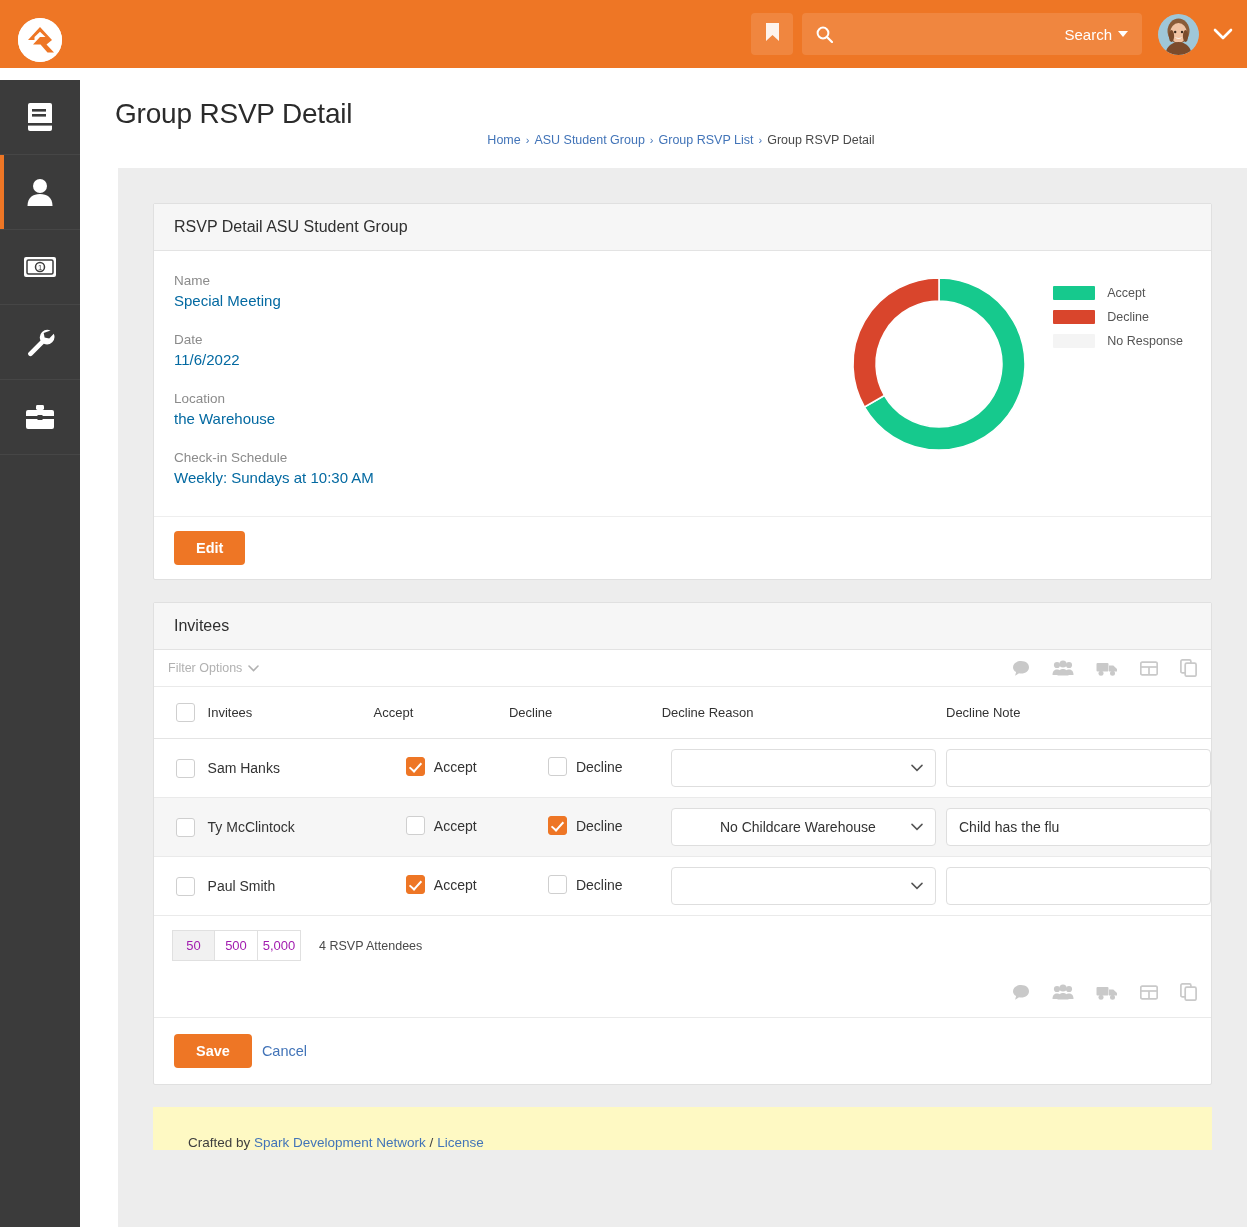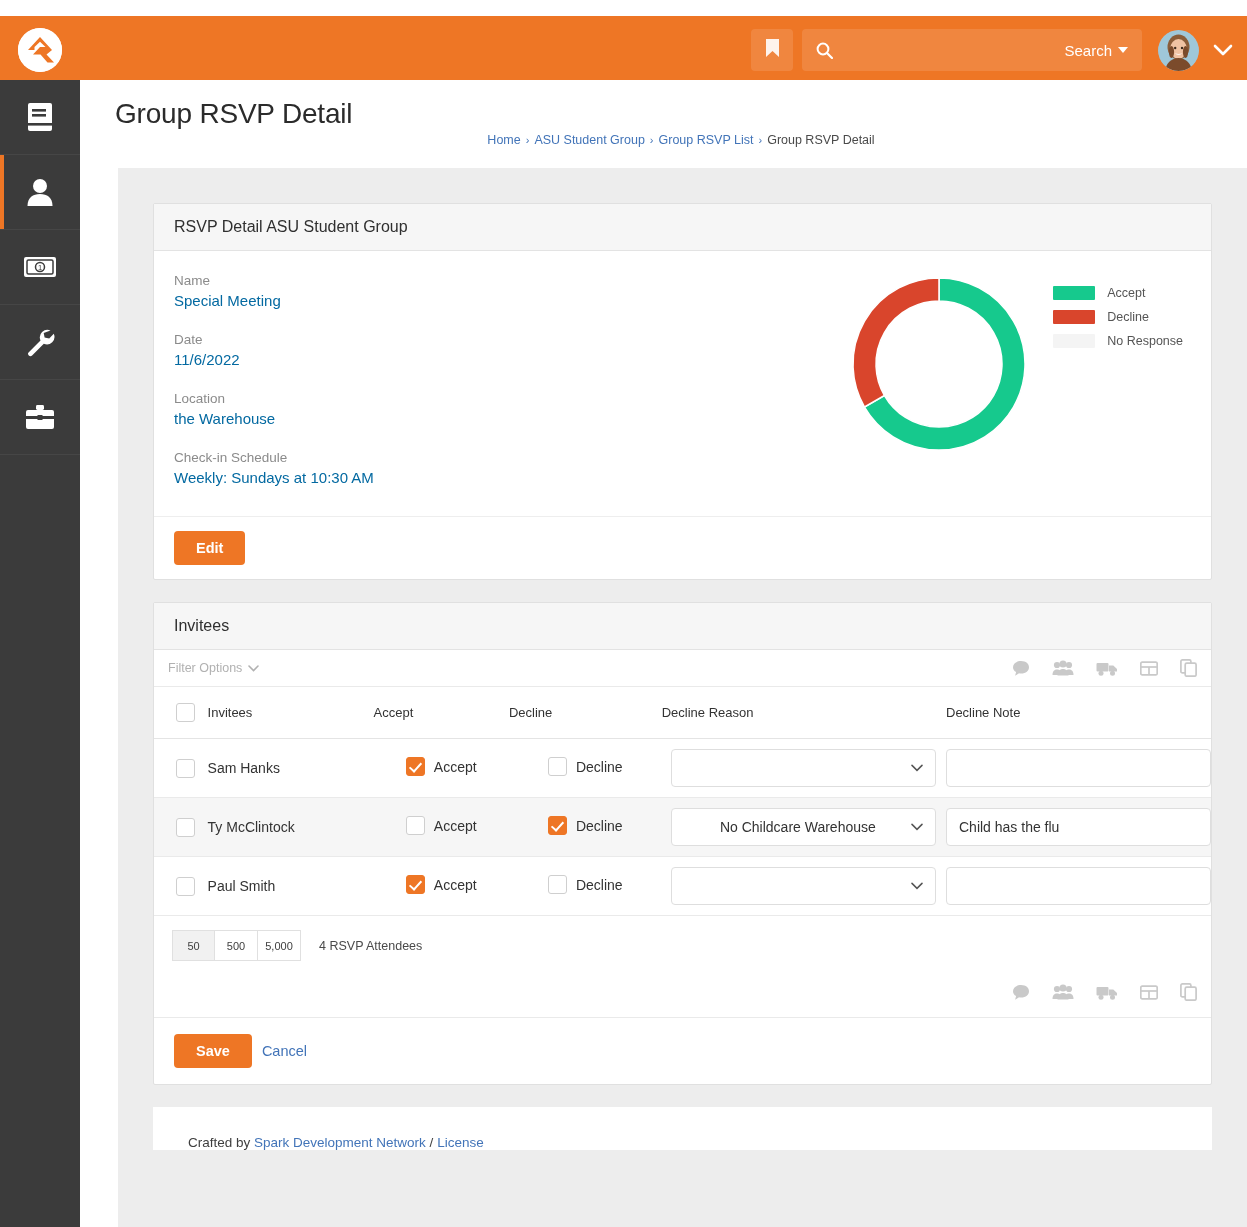--- a/index.html
+++ b/index.html
@@ -8,23 +8,23 @@
     margin: 0; padding: 0;
     width: 1247px; height: 1227px;
     background: #ffffff;
     font-family: "Liberation Sans", sans-serif;
     -webkit-font-smoothing: antialiased;
   }
   .page { position: relative; width: 1247px; height: 1227px; overflow: hidden; background:#ffffff; }
 
   
   .topbar {
-    position: absolute; top: 16px; left: 0; width: 1247px; height: 68px;
+    position: absolute; top: 0; left: 0; width: 1247px; height: 68px;
     background: #ee7625;
-    display: flex; align-items: center;
+    display: flex; 
   }
   .logo-wrap { width: 80px; height: 80px; display: flex; align-items: center; justify-content: center; }
   .rock-logo { width: 44px; height: 44px; border-radius: 50%; background: #ffffff; position: relative; display:block; }
   .rock-logo svg { position: absolute; top: 0; left: 0; }
 
   .topbar-right {
     margin-left: auto; display: flex; align-items: center; gap: 0; padding-right: 14px;
   }
   .bookmark-btn {
     width: 42px; height: 42px; background: rgba(255,255,255,0.12);
@@ -165,31 +165,31 @@
     width: 265px; height: 38px; border: 1px solid #dedede; border-radius: 4px;
     background: #ffffff; padding: 0 12px; font-size: 14px; color: #333;
     font-family: "Liberation Sans", sans-serif; outline: none;
   }
 
   .grid-foot { display: flex; align-items: center; padding: 14px 18px; }
   .pager { display: flex; }
   .pager .pg {
     min-width: 43px; height: 31px; border: 1px solid #e0e0e0; border-left: 0;
     display: flex; align-items: center; justify-content: center;
-    font-size: 11px; color: #404040; background: #ffffff; cursor: pointer;
+    font-size: 13px; color: #a21caf; background: #ffffff; cursor: pointer;
   }
   .pager .pg:first-child { border-left: 1px solid #e0e0e0; }
   .pager .pg.active { background: #f1f1f1; }
   .count-text { margin-left: 18px; font-size: 12.5px; color: #4a4a4a; }
 
   .grid-bottom-actions { display: flex; justify-content: flex-end; align-items: center; gap: 22px; padding: 8px 14px 16px 14px; border-bottom: 1px solid #eaeaea; }
 
   .save-bar { padding: 16px 20px; display: flex; align-items: center; }
 
-  .footer-note { padding: 28px 0 0 35px; font-size: 13.5px; color: #3e3e3e; background: #ffffff; }
+  .footer-note { padding: 28px 0 0 35px; font-size: 13.5px; color: #3e3e3e; background: #fef9c3; }
   .footer-note a { color: #4274b8; text-decoration: none; }
 </style>
 </head>
 <body>
 
 <div class="page">
 
   <div class="topbar">
     <div class="logo-wrap">
       <span class="rock-logo">

